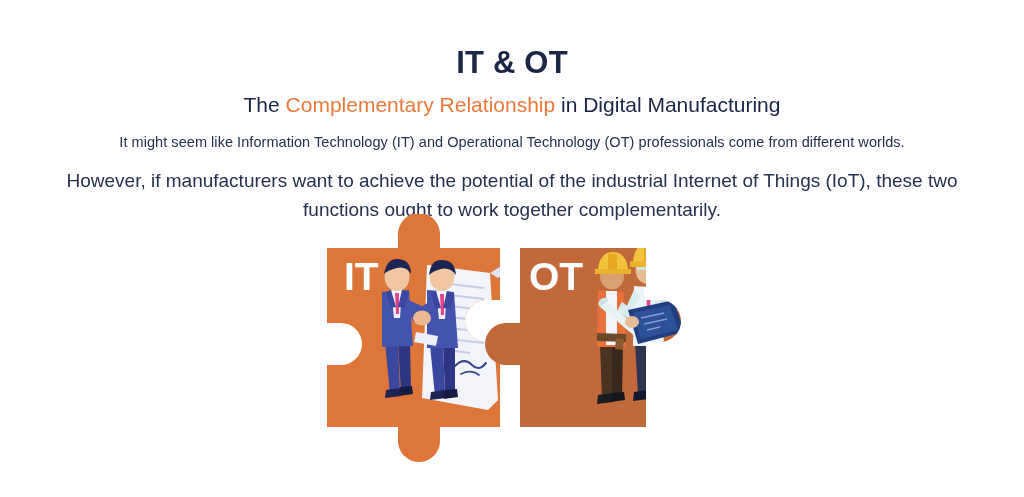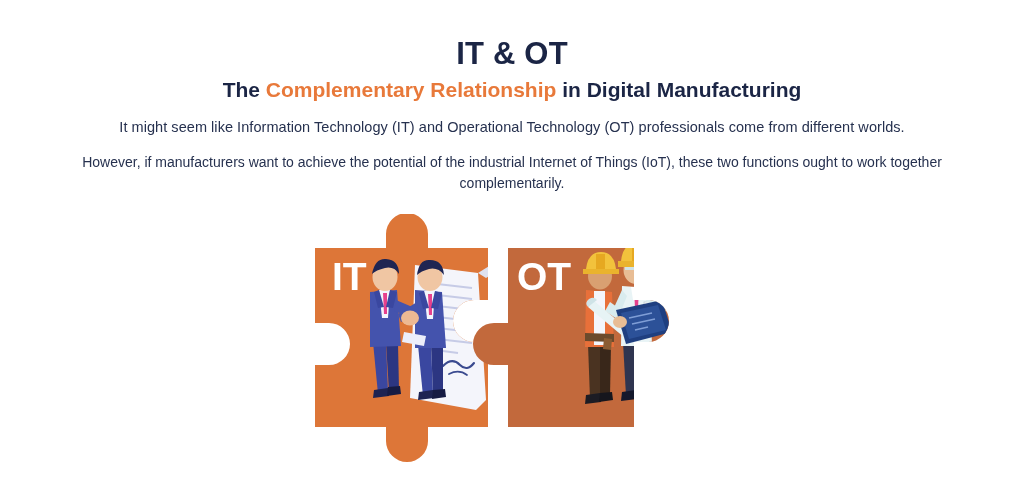--- a/index.html
+++ b/index.html
@@ -28,27 +28,27 @@
     padding-top: 34px;
     text-align: center;
   }
 
   .main-title {
     font-size: 31px;
     font-weight: bold;
     letter-spacing: 0.2px;
     color: #1b2545;
     line-height: 1.1;
-    margin: 3px;
+    margin: 12px;
   }
 
   .sub-title {
     margin: 6px 0 0 0;
     font-size: 21px;
-    font-weight: bold;
+    font-weight: normal;
     color: #1b2545;
     line-height: 1.2;
     white-space: nowrap;
   }
   .sub-title .accent {
     color: #e8793a;
   }
 
   
   .body-copy {
@@ -56,31 +56,31 @@
     text-align: center;
     color: #26314f;
   }
   .para-1 {
     font-size: 14.5px;
     line-height: 1.45;
     letter-spacing: 0.05px;
   }
   .para-2 {
     margin-top: 8px;
-    font-size: 14px;
+    font-size: 19px;
     line-height: 1.5;
     width: 960px;
     margin-left: auto;
     margin-right: auto;
   }
 
   
   .illustration {
     position: absolute;
-    left: 300px;
+    left: 312px;
     top: 214px;
     width: 420px;
     height: 260px;
   }
   .illustration svg {
     display: block;
   }
 
   .piece-label {
     font-family: "Liberation Sans", sans-serif;

